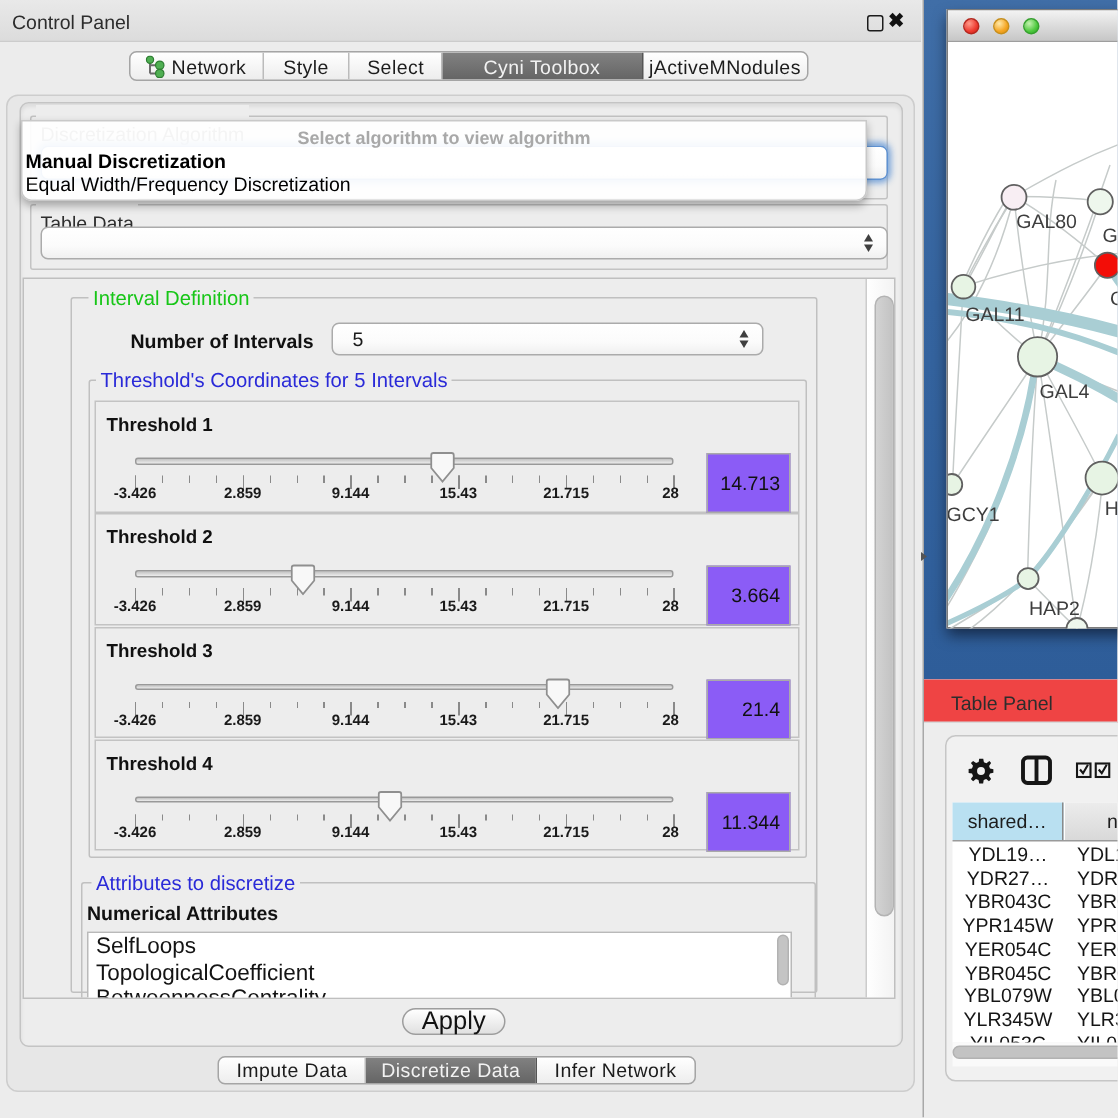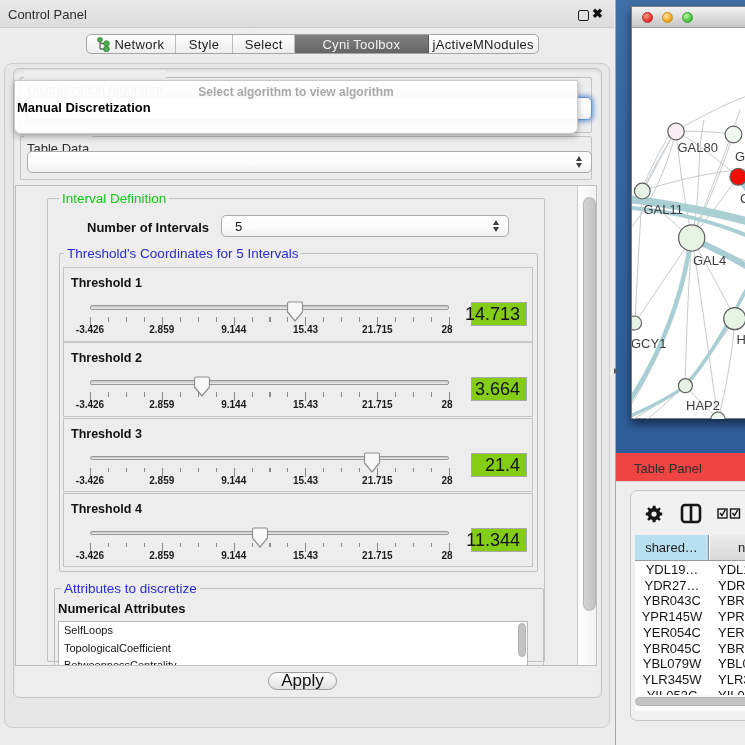--- a/index.html
+++ b/index.html
@@ -67,27 +67,27 @@
 .track { position:absolute; left:26px; width:359px; height:4.5px; top:37px;
   background:linear-gradient(180deg,#c2c2c2,#ededed);
   border:1px solid #999999; border-radius:2px; }
 .ticks-min { position:absolute; left:26px; width:361px; height:4.5px; top:49px;
   background:repeating-linear-gradient(90deg,#8a8a8a 0 1px,transparent 1px 17.95px); }
 .ticks-maj { position:absolute; left:26px; width:361px; height:9px; top:49px;
   background:repeating-linear-gradient(90deg,#8a8a8a 0 1px,transparent 1px 71.8px); }
 .tlab { position:absolute; top:56px; font-size:10px; font-weight:bold; color:#1a1a1a;
   transform:translateX(-50%); }
 .thumbp { position:absolute; top:33px; width:17px; height:21px; transform:translateX(-50%); }
-.vfield { position:absolute; left:407px; top:34px; width:56px; height:24px;
-  background:#84cc16; border:1px solid #a9a9a9; font-size:18px; color:#111; }
+.vfield { position:absolute; left:407px; top:34px; width:56px; height:40px;
+  background:#8b5cf6; border:1px solid #a9a9a9; font-size:13px; color:#111; }
 .vfield span { position:absolute; right:6px; top:50%; transform:translateY(-50%); }
 
 
 #attrlist { position:absolute; left:42px; top:435px; width:470px; height:60px;
-  background:#ffffff; border:1px solid #b9b9b9; font-size:11px; color:#141414; }
+  background:#ffffff; border:1px solid #b9b9b9; font-size:15px; color:#141414; }
 #attrlist div.it { padding-left:5px; height:17.6px; line-height:17.6px; }
 
 
 #apply { left:268px; top:672px; width:69px; height:18px;
   background:linear-gradient(180deg,#ffffff,#e0e0e0);
   border:1px solid #9d9d9d; border-radius:9px; font-size:17px; color:#111;
   text-align:center; line-height:15px; }
 
 
 #popup { left:14px; top:80px; width:564px; height:54px; background:rgba(255,255,255,0.93);
@@ -278,27 +278,33 @@
              background:#c4c4c4; border:1px solid #b2b2b2; border-radius:4px;"></div>
       </div>
 
       <div id="vsb">
           <div class="thumb"></div>
         </div>
     </div>
 
     <div class="abs" id="apply">Apply</div>
 
+    <div class="seg" id="tabs-bot" style="left:145px; top:704px; width:319px; height:18.5px;">
+      <div class="s" style="width:99px;">Impute Data</div>
+      <div class="s on" style="width:114px;">Discretize Data</div>
+      <div class="s" style="width:106px;">Infer Network</div>
+    </div>
   </div>
 
   <div class="abs" id="sparrow"></div>
 
   <div class="abs" id="popup">
     <div class="r1">Select algorithm to view algorithm</div>
     <div class="r2">Manual Discretization</div>
+    <div class="r3">Equal Width/Frequency Discretization</div>
   </div>
 
   <div class="abs" id="netwin">
     <div id="net-title">
       <span class="tl" id="tl-r"></span>
       <span class="tl" id="tl-y"></span>
       <span class="tl" id="tl-g"></span>
     </div>
     <svg width="128" height="391" viewBox="0 0 128 391" style="position:absolute; left:0; top:21px;">
       <g fill="none" stroke="#c6cbca" stroke-width="1">

